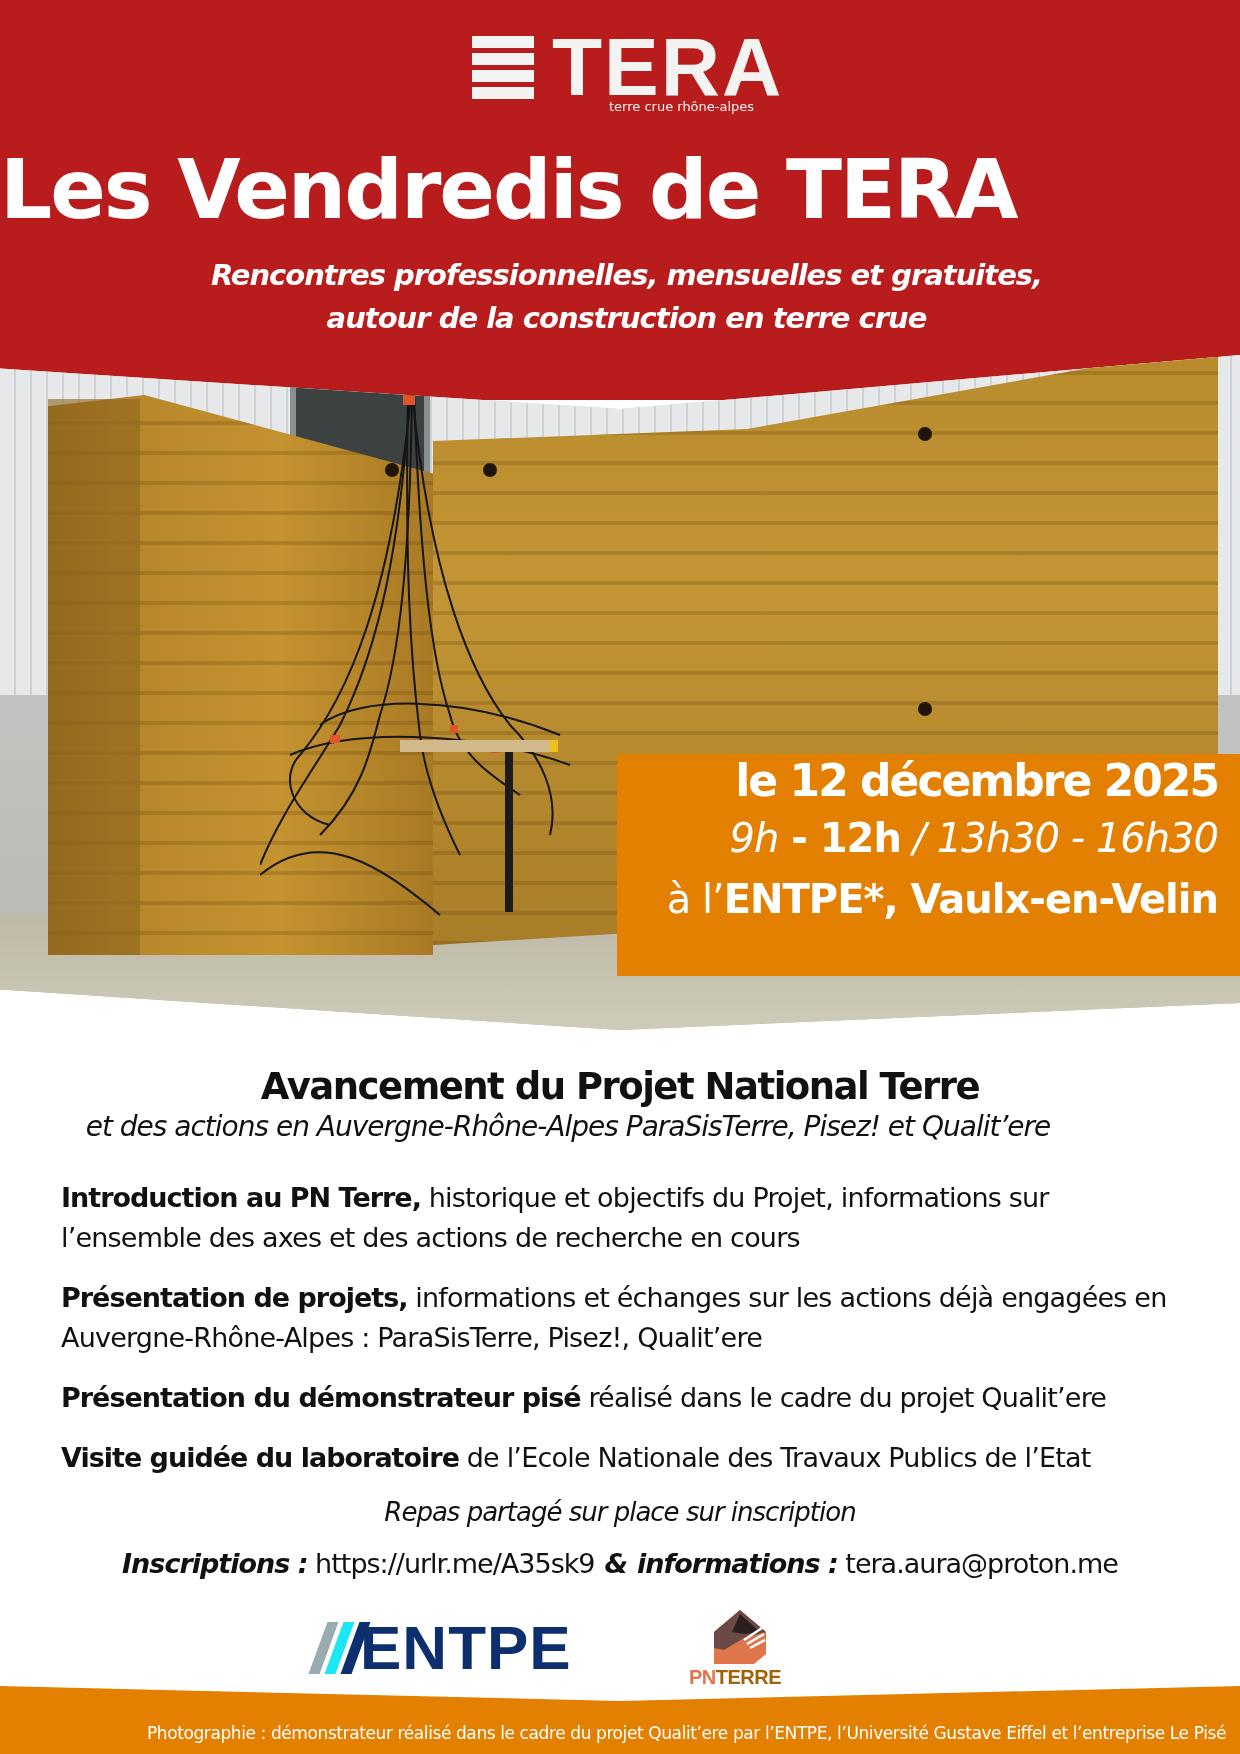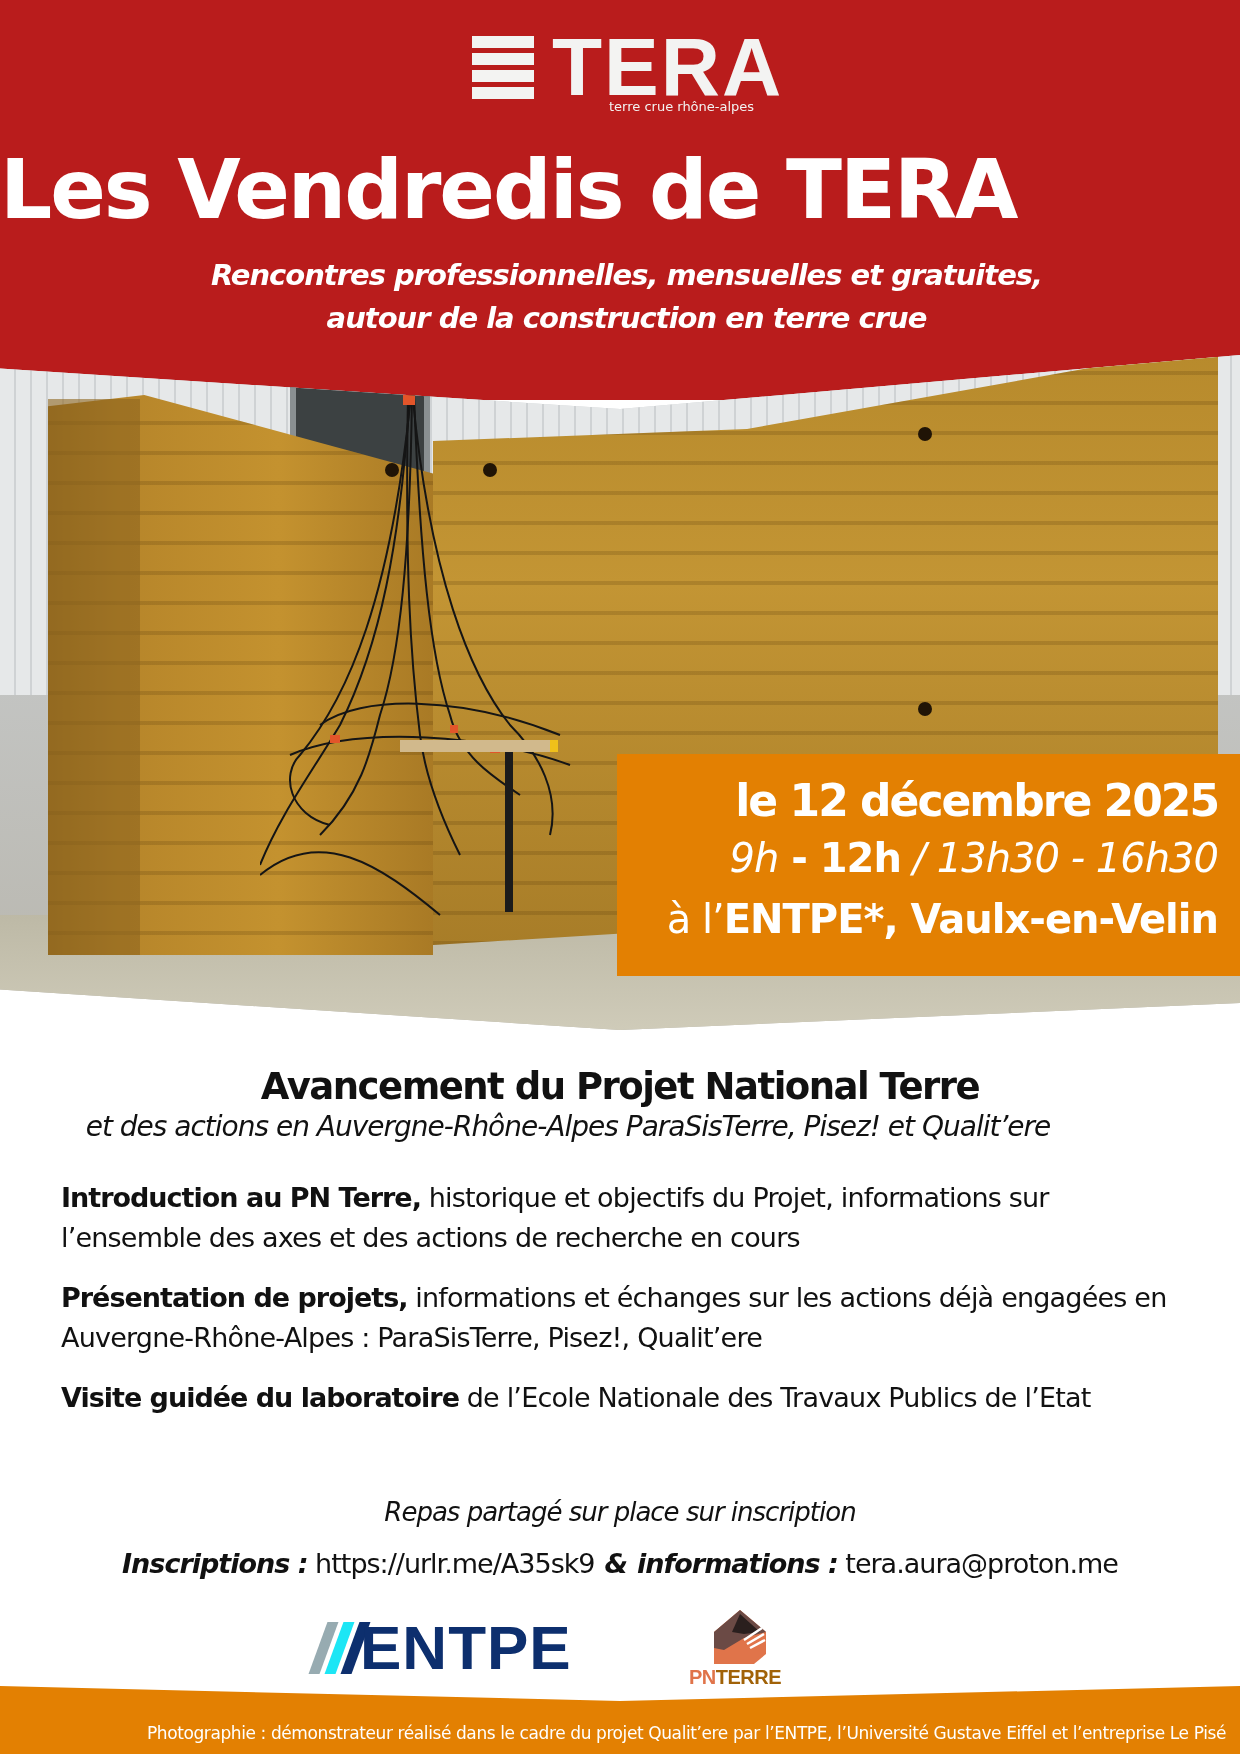--- a/index.html
+++ b/index.html
@@ -64,21 +64,21 @@
   .wall-left .wall-stripes, .wall-right .wall-stripes { position: absolute; inset: 0; }
   .hole { position: absolute; width: 14px; height: 14px; border-radius: 50%; background: #201406; }
   .table { position: absolute; left: 400px; top: 385px; width: 150px; height: 12px; background: #d1b98c; }
   .table-leg { position: absolute; left: 505px; top: 397px; width: 8px; height: 160px; background: #1b1b1b; }
   .cables { position: absolute; left: 260px; top: 40px; width: 320px; height: 540px; }
 
   .date-box {
     position: absolute; left: 617px; top: 754px; width: 623px; height: 222px;
     background: #e38002; color: #fff; text-align: right; padding-right: 22px;
   }
-  .date-main { font-family: "DejaVu Sans", sans-serif; font-weight: 700; font-size: 44px; letter-spacing: -2px; line-height: 54px; margin-top: 20px; }
+  .date-main { font-family: "DejaVu Sans", sans-serif; font-weight: 700; font-size: 44px; letter-spacing: -2px; line-height: 54px; }
   .date-time { font-family: "DejaVu Sans", sans-serif; font-size: 40px; font-style: italic; line-height: 60px; letter-spacing: -1px; font-weight: 300; }
   .date-time b { font-style: normal; font-weight: 700; }
   .date-place { font-family: "DejaVu Sans", sans-serif; font-size: 40px; line-height: 62px; letter-spacing: -1px; }
   .date-place b { font-weight: 700; }
 
   .section-title {
     position: absolute; left: 0; top: 1065px; width: 1240px; text-align: center;
     font-family: "DejaVu Sans", sans-serif; font-weight: 700; font-size: 37px; letter-spacing: -1.5px; color: #111;
   }
   .section-sub {
@@ -185,20 +185,21 @@
   <div class="date-time"><span>9h</span><b> - </b><b>12h</b><span> / </span><span>13h30 - 16h30</span></div>
   <div class="date-place"><span>à l’</span><b>ENTPE*, Vaulx-en-Velin</b></div>
 </div>
 
 <h2 class="section-title">Avancement du Projet National Terre</h2>
 <div class="section-sub">et des actions en Auvergne-Rhône-Alpes ParaSisTerre, Pisez! et Qualit’ere</div>
 
 <div class="items">
   <p class="item"><b>Introduction au PN Terre,</b><span> historique et objectifs du Projet, informations sur l’ensemble des axes et des actions de recherche en cours</span></p>
   <p class="item"><b>Présentation de projets,</b><span> informations et échanges sur les actions déjà engagées en Auvergne-Rhône-Alpes : ParaSisTerre, Pisez!, Qualit’ere</span></p>
+  <p class="item"><b>Présentation du démonstrateur pisé</b><span> réalisé dans le cadre du projet Qualit’ere</span></p>
   <p class="item"><b>Visite guidée du laboratoire</b><span> de l’Ecole Nationale des Travaux Publics de l’Etat</span></p>
 </div>
 
 <div class="meal">Repas partagé sur place sur inscription</div>
 
 <div class="contact">
   <b>Inscriptions :</b><span> https://urlr.me/A35sk9</span><span class="amp">&amp;</span><b>informations :</b><span> tera.aura@proton.me</span>
 </div>
 
 <div class="entpe-logo">

